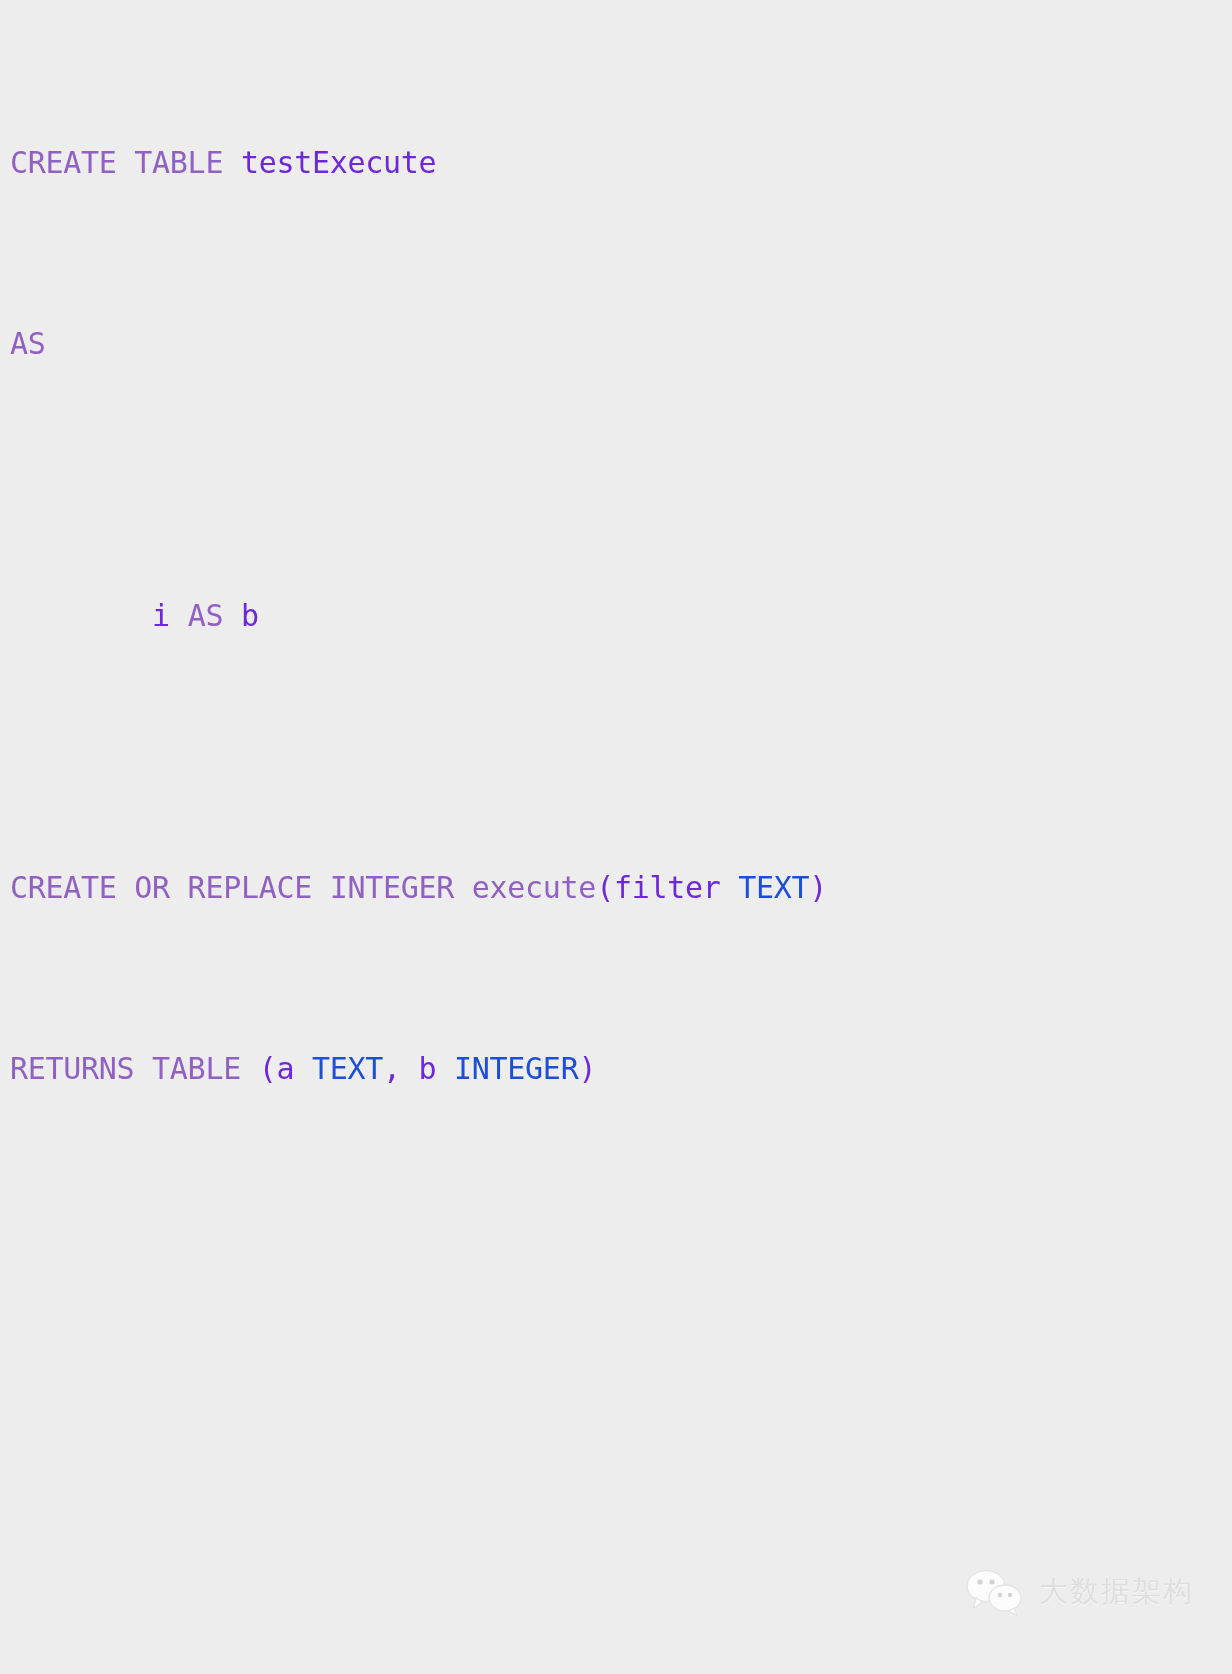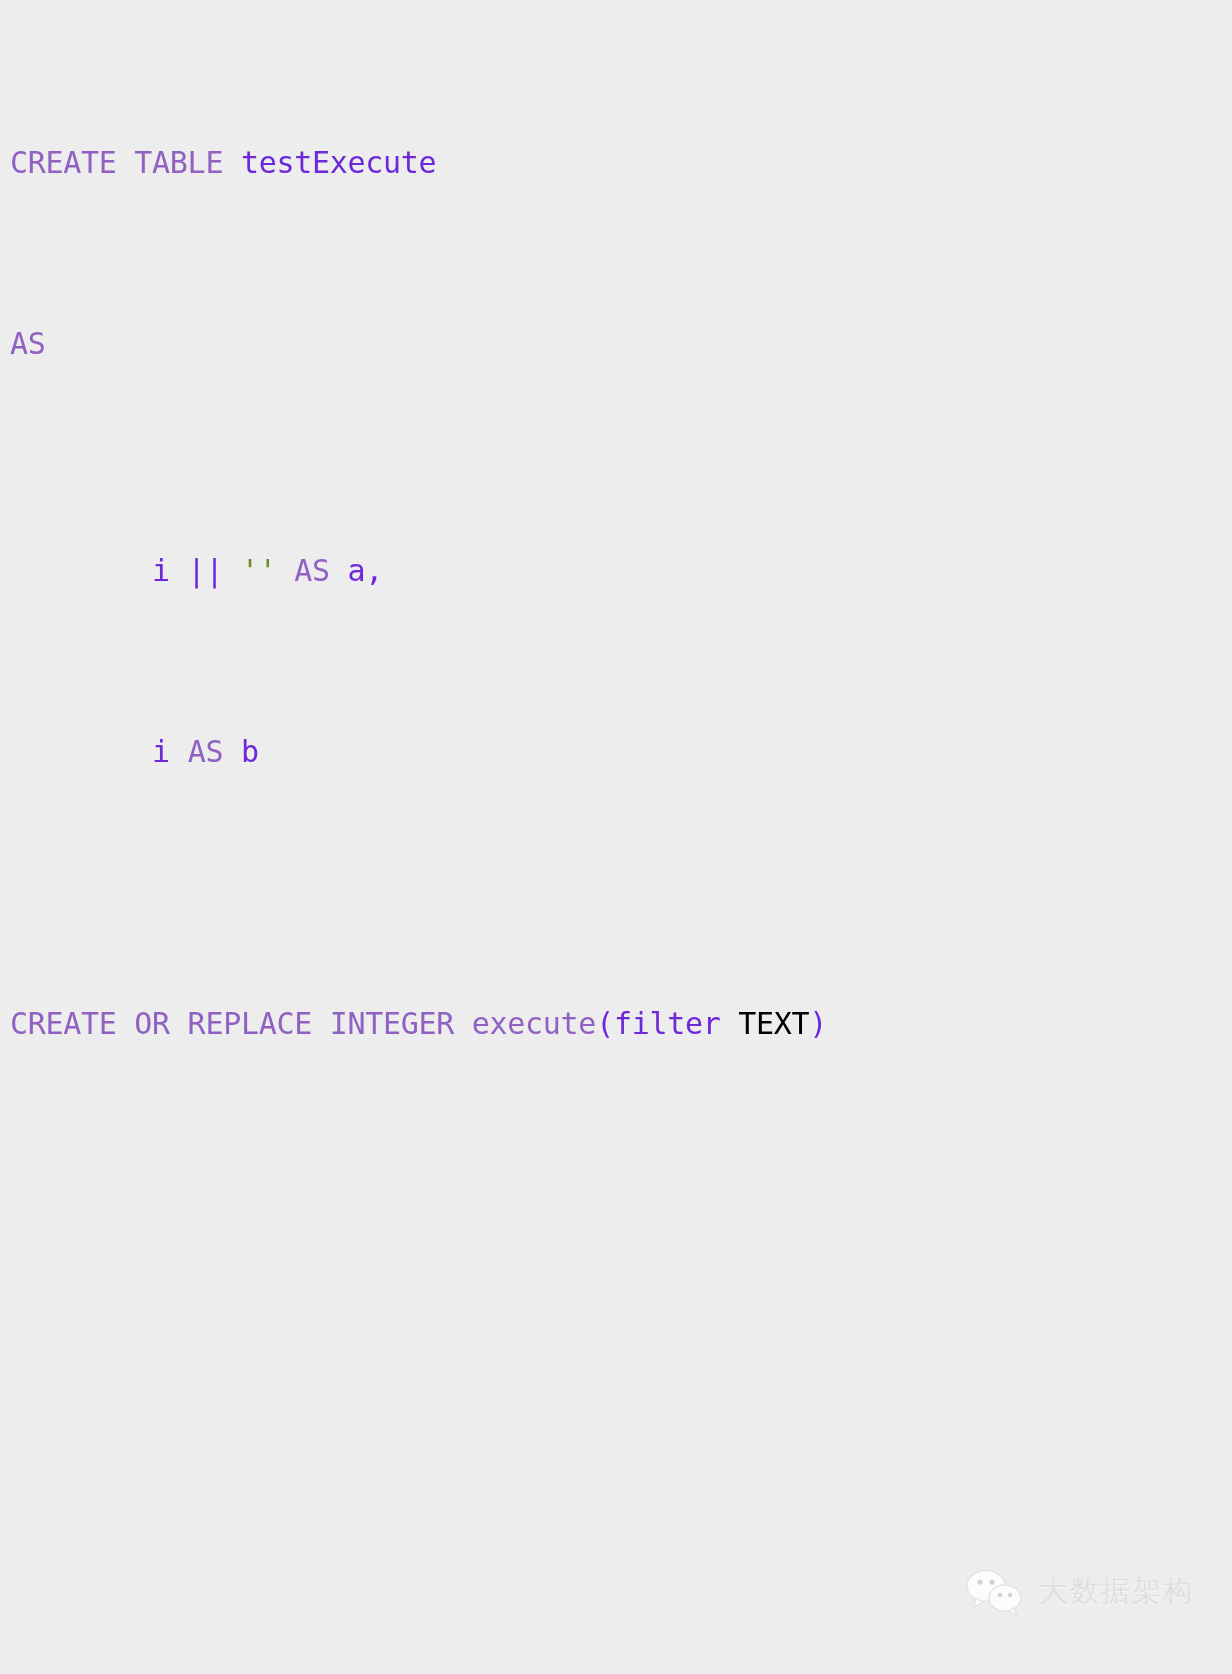--- a/index.html
+++ b/index.html
@@ -29,21 +29,21 @@
     color: #4d4d4d;
   }
 
   .line {
     white-space: pre;
     min-height: 45.3px;
   }
 
   
   .kw   { color: #9061c2; margin-top: 28px; }   
-  .typ  { color: #000000; }   
+  .typ  { color: #1d4ed8; }   
   .num  { color: #f08c28; }
   .str  { color: #6b8e23; }   
   .pln  { color: #6d28d9; }   
 
   
   #watermark {
     position: absolute;
     right: 38px;
     bottom: 58px;
     display: flex;
@@ -64,28 +64,28 @@
 </head>
 <body>
 
 <div id="code-block">
 
   <div class="line"><span class="kw">CREATE TABLE</span><span class="pln"> testExecute</span></div>
 
   <div class="line"><span class="kw">AS</span></div>
 
 
-  <div class="line"><span class="pln">        i || </span><span class="str">''</span><span class="kw"> AS</span><span class="pln"> a,</span></div>
 
   <div class="line"><span class="pln">        i </span><span class="kw">AS</span><span class="pln"> b</span></div>
 
 
 
   <div class="line"><span class="kw">CREATE OR REPLACE INTEGER execute</span><span class="pln">(filter </span><span class="typ">TEXT</span><span class="pln">)</span></div>
 
+  <div class="line"><span class="kw">RETURNS TABLE </span><span class="pln">(a </span><span class="typ">TEXT</span><span class="pln">, b </span><span class="typ">INTEGER</span><span class="pln">)</span></div>
 
   
 
   
 
   
 
   
 
   

